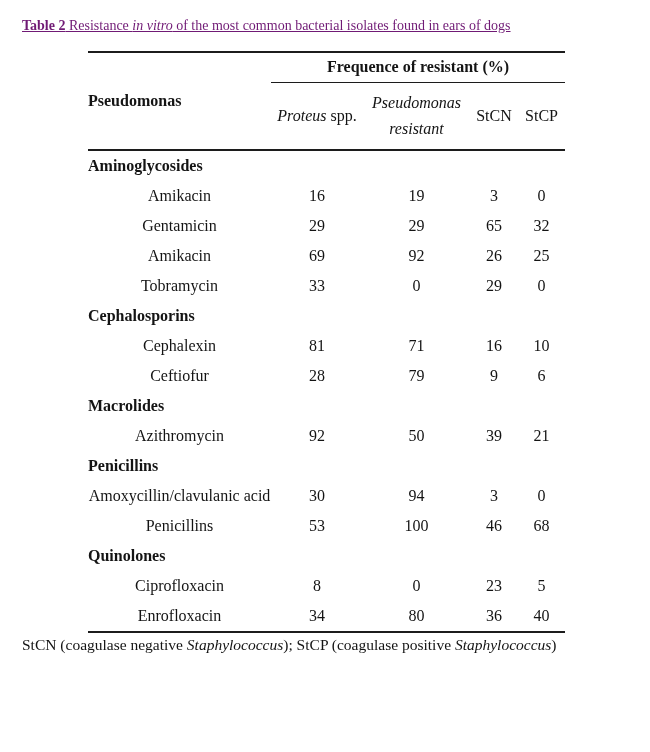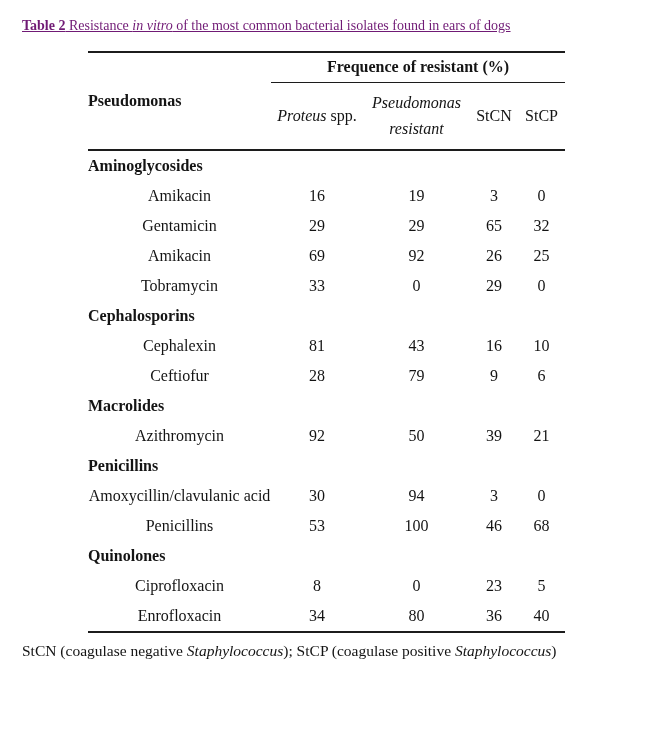--- a/index.html
+++ b/index.html
@@ -70,21 +70,21 @@
     line-height: 30px;
   }
   td.name { text-align: center; line-height: 26px; }
   td.section { text-align: left; font-weight: bold; margin-left: 46px; }
   td.val { text-align: center; }
 
   
   .footnote {
     font-size: 15.5px;
     line-height: 24px;
-    margin-top: 6px;
+    margin-top: 0;
     color: #141414;
   }
   .footnote .italic { font-style: italic; }
 </style>
 </head>
 <body>
 
 <div class="page">
 
   <p class="caption">
@@ -150,21 +150,21 @@
       <tr>
         <td class="section">Cephalosporins</td>
         <td class="val"></td>
           <td class="val"></td>
           <td class="val"></td>
           <td class="val"></td>
       </tr>
       <tr>
         <td class="name">Cephalexin</td>
         <td class="val">81</td>
-        <td class="val">43</td>
+        <td class="val">71</td>
         <td class="val">16</td>
         <td class="val">10</td>
       </tr>
       <tr>
         <td class="name">Ceftiofur</td>
         <td class="val">28</td>
         <td class="val">79</td>
         <td class="val">9</td>
         <td class="val">6</td>
       </tr>

